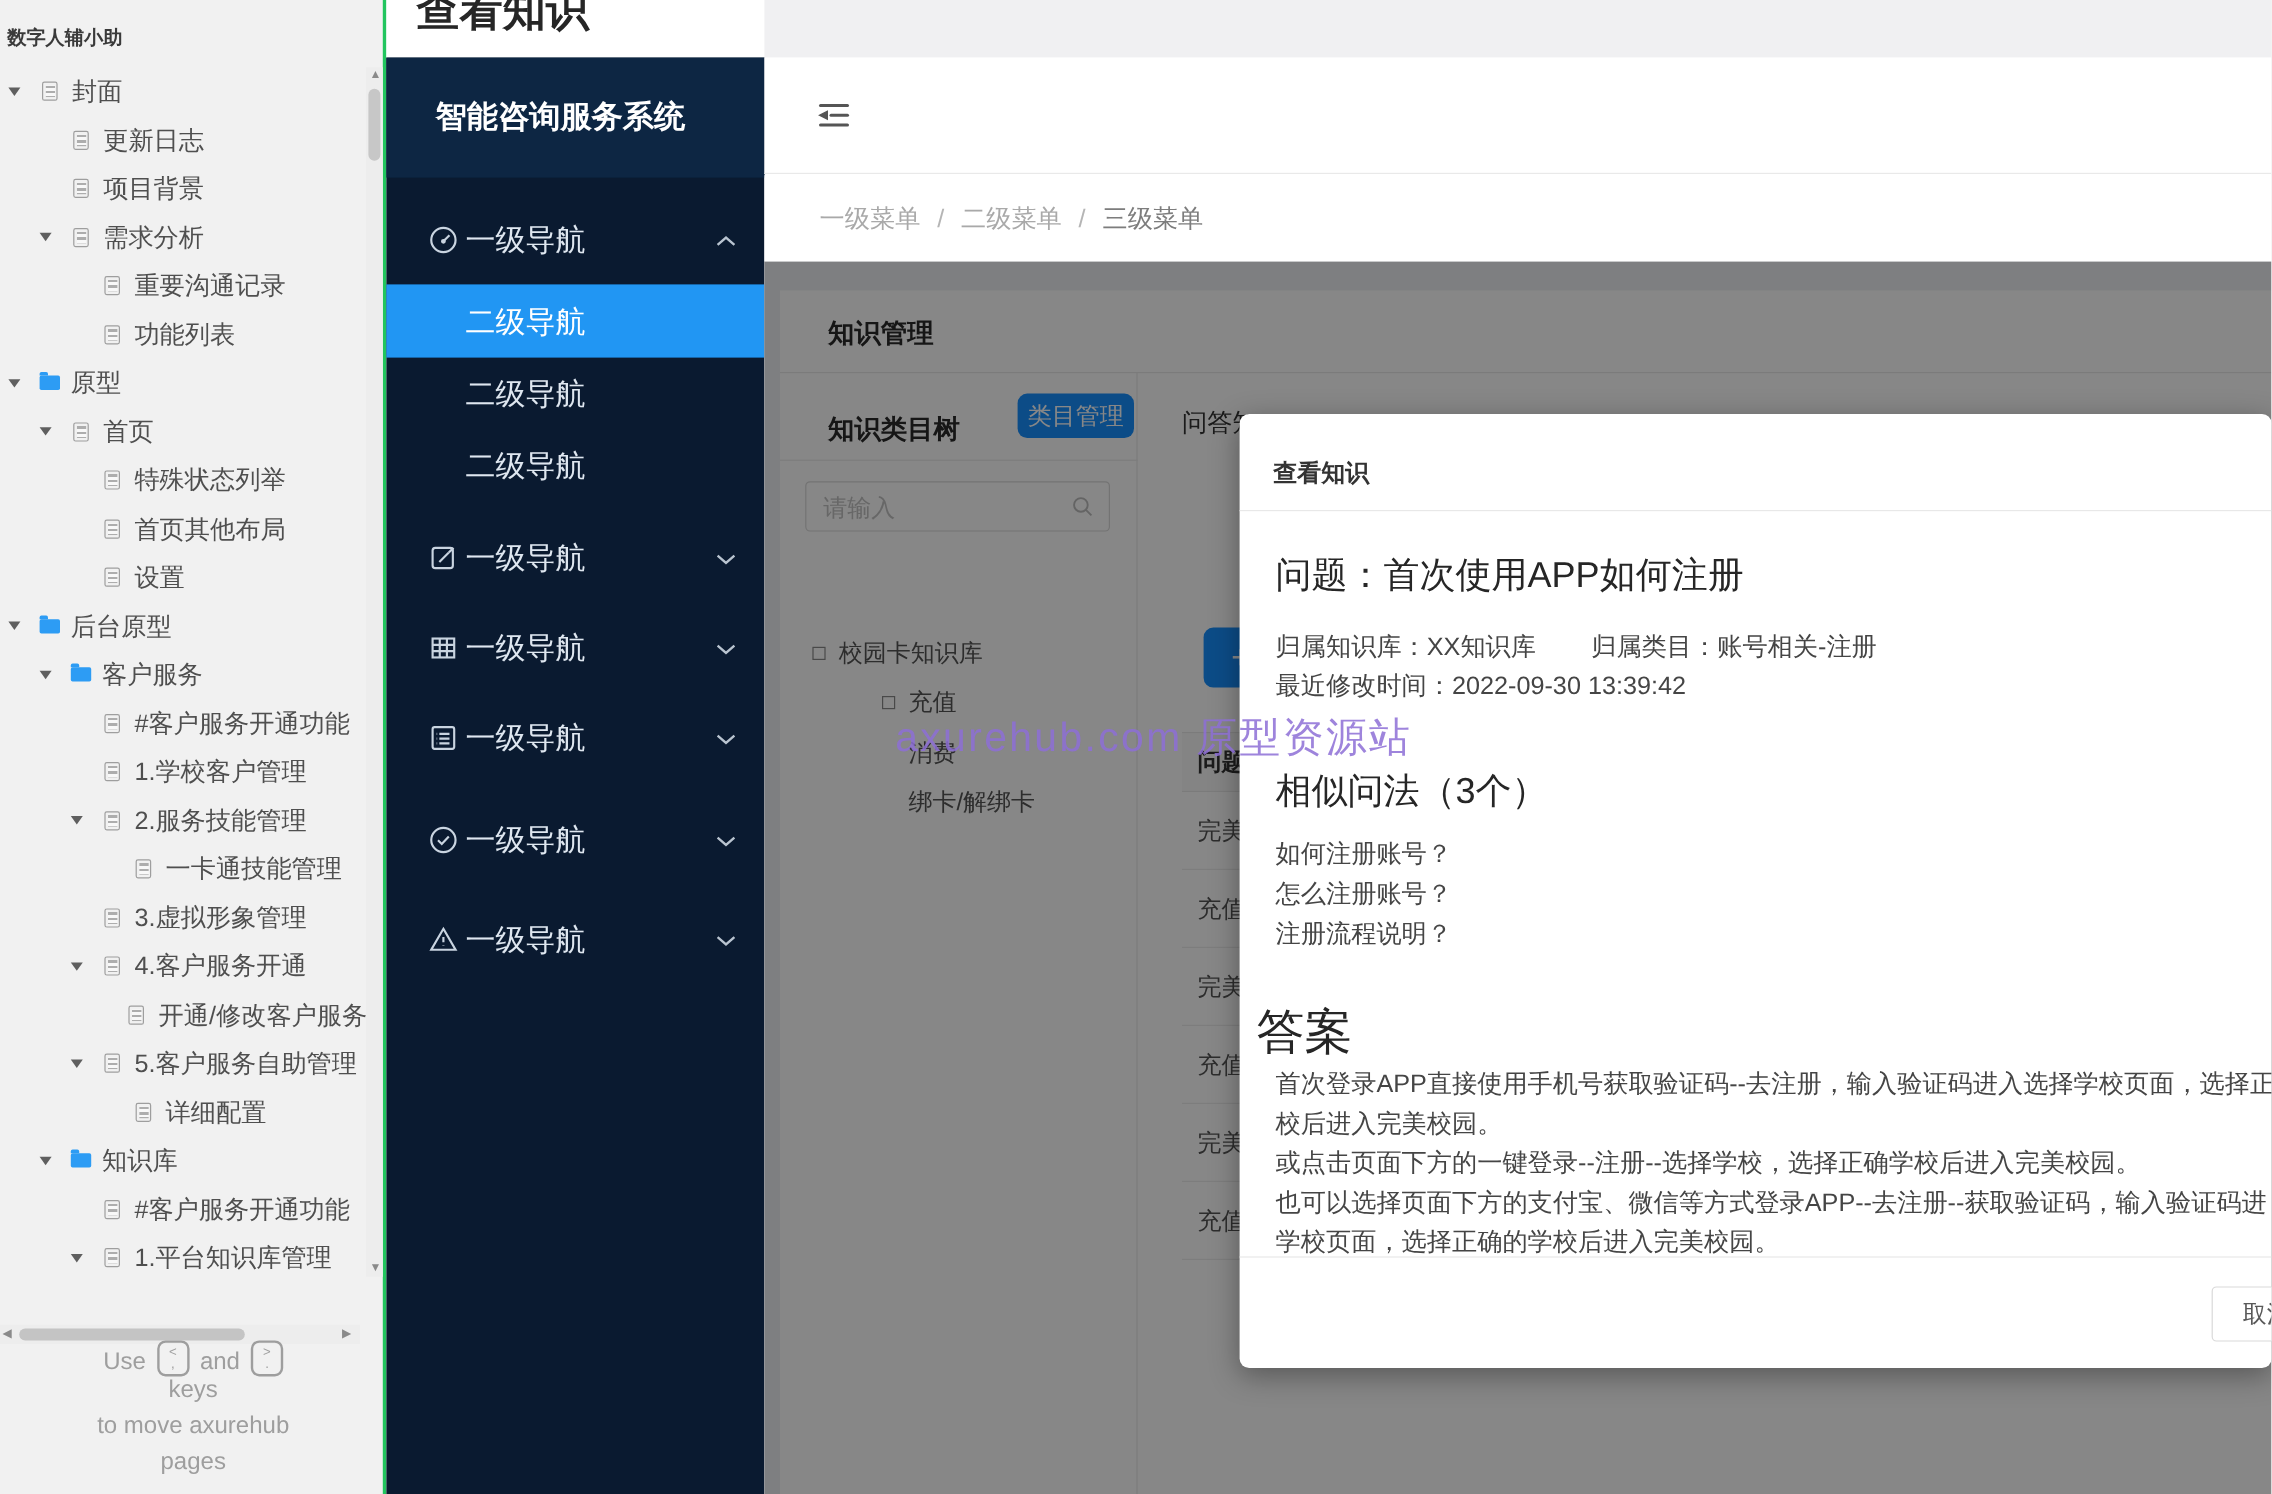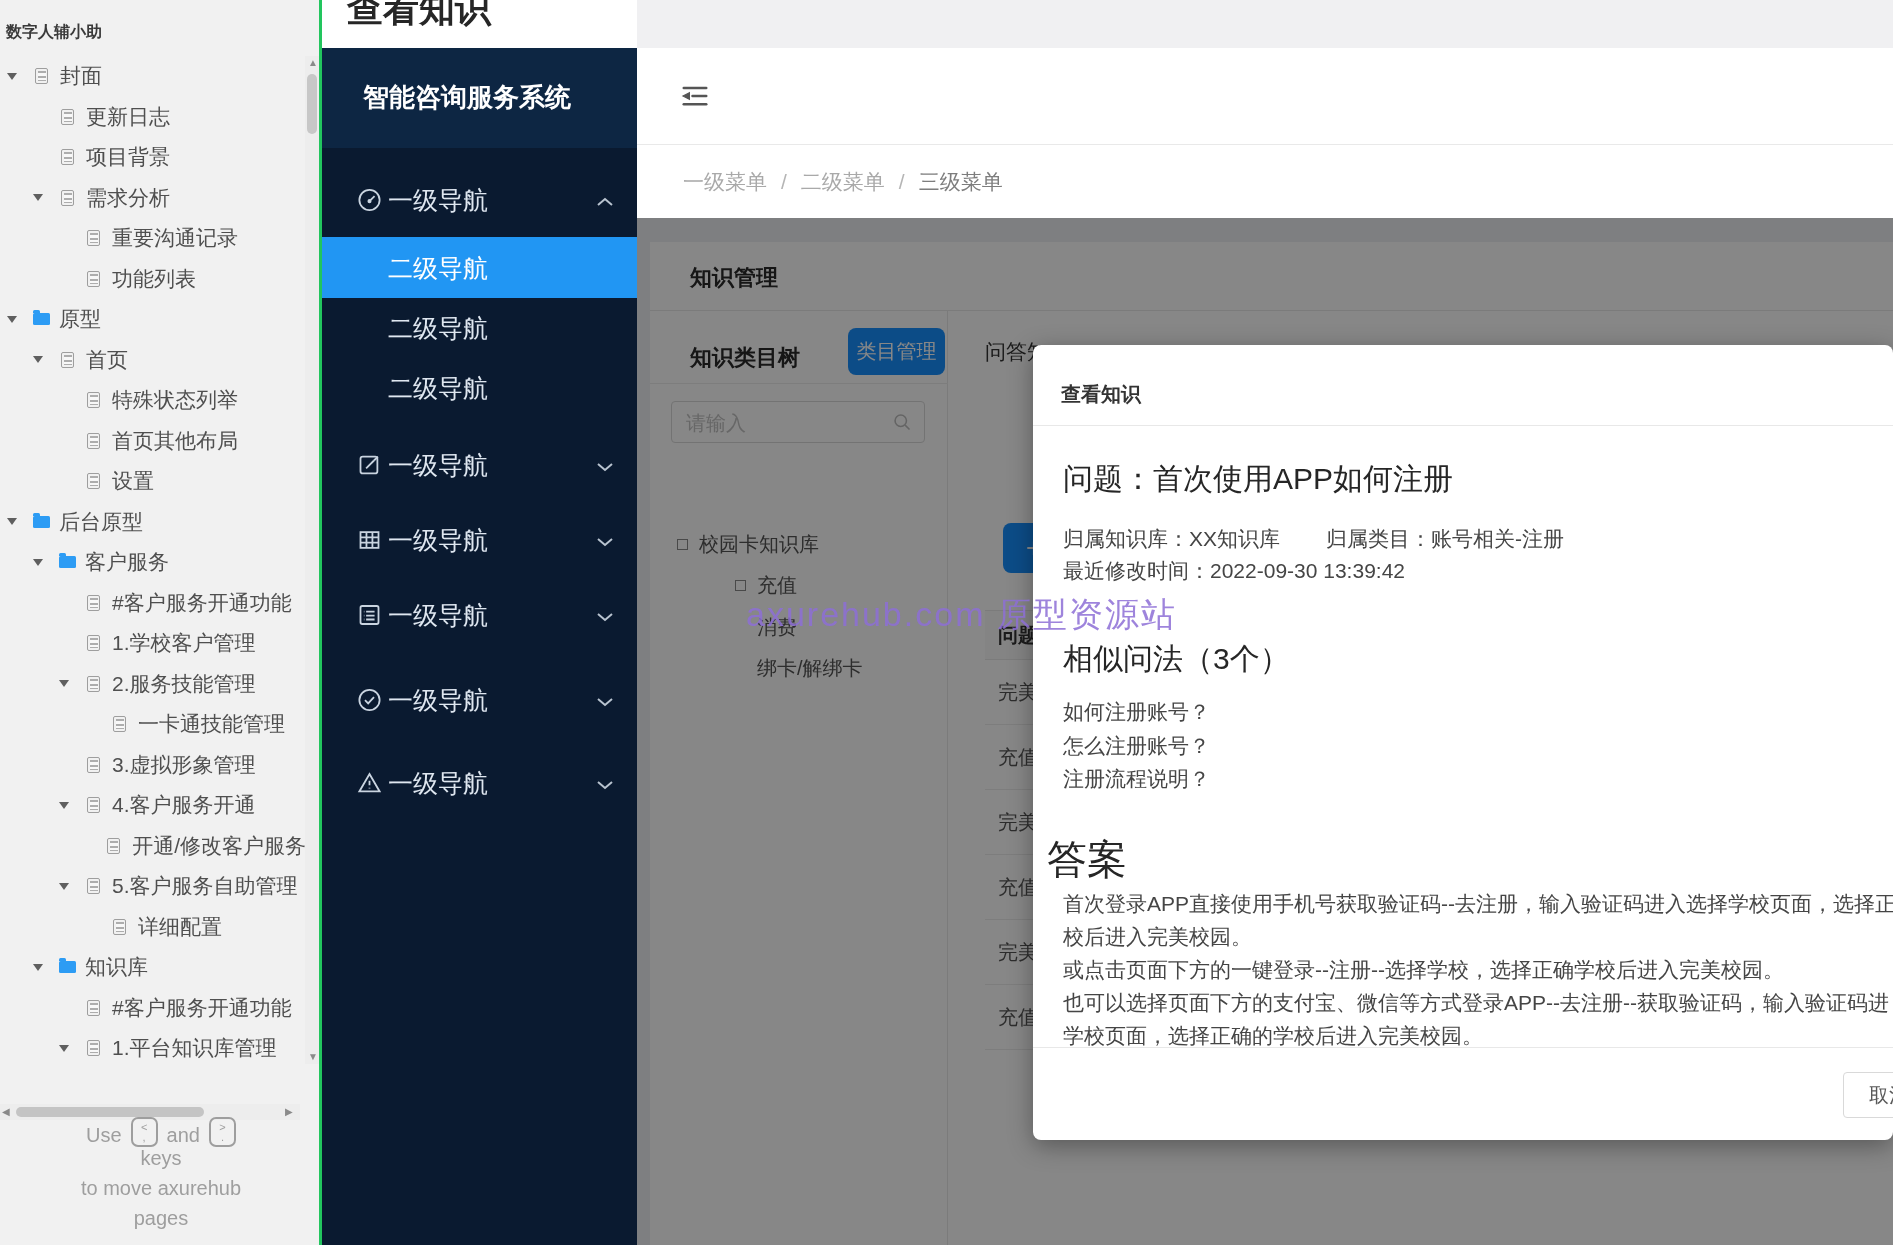--- a/index.html
+++ b/index.html
@@ -59,21 +59,21 @@
   .bc .sep{margin:0 14px;color:#b5b5b5;}
   .bc .last{color:#7d7d7d;}
 
   
   .content{position:absolute;left:637px;top:218px;width:1256px;height:1027px;background:#eef0f3;}
   .panel{position:absolute;left:13px;top:24px;width:1243px;height:1003px;background:#fff;}
   .panel-title{position:absolute;left:40px;top:21px;font-size:22px;font-weight:bold;color:#2b2b2b;}
   .pdiv{position:absolute;left:0;top:68px;width:100%;height:0;border-top:1px solid #e8e8e8;}
   .left-col{position:absolute;left:0;top:68px;width:298px;height:935px;border-right:1px solid #e8e8e8;}
   .tp-title{position:absolute;left:40px;top:33px;font-size:22px;font-weight:bold;color:#2b2b2b;}
-  .tp-btn{position:absolute;left:198px;top:18px;width:97px;height:47px;background:#1890ff;border-radius:8px;color:#fff;font-size:20px;display:flex;align-items:center;justify-content:center;cursor:pointer;}
+  .tp-btn{position:absolute;left:198px;top:18px;width:97px;height:37px;background:#1890ff;border-radius:8px;color:#fff;font-size:20px;display:flex;align-items:center;justify-content:center;cursor:pointer;}
   .tp-div{position:absolute;left:0;top:73px;width:298px;border-top:1px solid #ececec;}
   .tp-search{position:absolute;left:21px;top:91px;width:254px;height:42px;border:1px solid #d9d9d9;border-radius:4px;background:#fff;}
   .tp-search .ph{position:absolute;left:14px;top:8px;font-size:20px;color:#c3c3c3;}
   .tp-search svg{position:absolute;right:11px;top:10px;width:21px;height:21px;stroke:#bdbdbd;fill:none;stroke-width:1.8;}
   .tnode{position:absolute;display:flex;align-items:center;font-size:20px;color:#555;white-space:nowrap;}
   .sq{width:11px;height:11px;border:1.5px solid #8a8a8a;margin-right:11px;flex:none;}
   .sq.hide{visibility:hidden;}
 
   .qa-title{position:absolute;left:335px;top:96px;font-size:21px;font-weight:500;color:#333;white-space:nowrap;}
   .add-btn{position:absolute;left:353px;top:281px;width:62px;height:50px;background:#1890ff;border-radius:8px;color:#fff;font-size:27px;display:flex;align-items:center;justify-content:center;cursor:pointer;}

